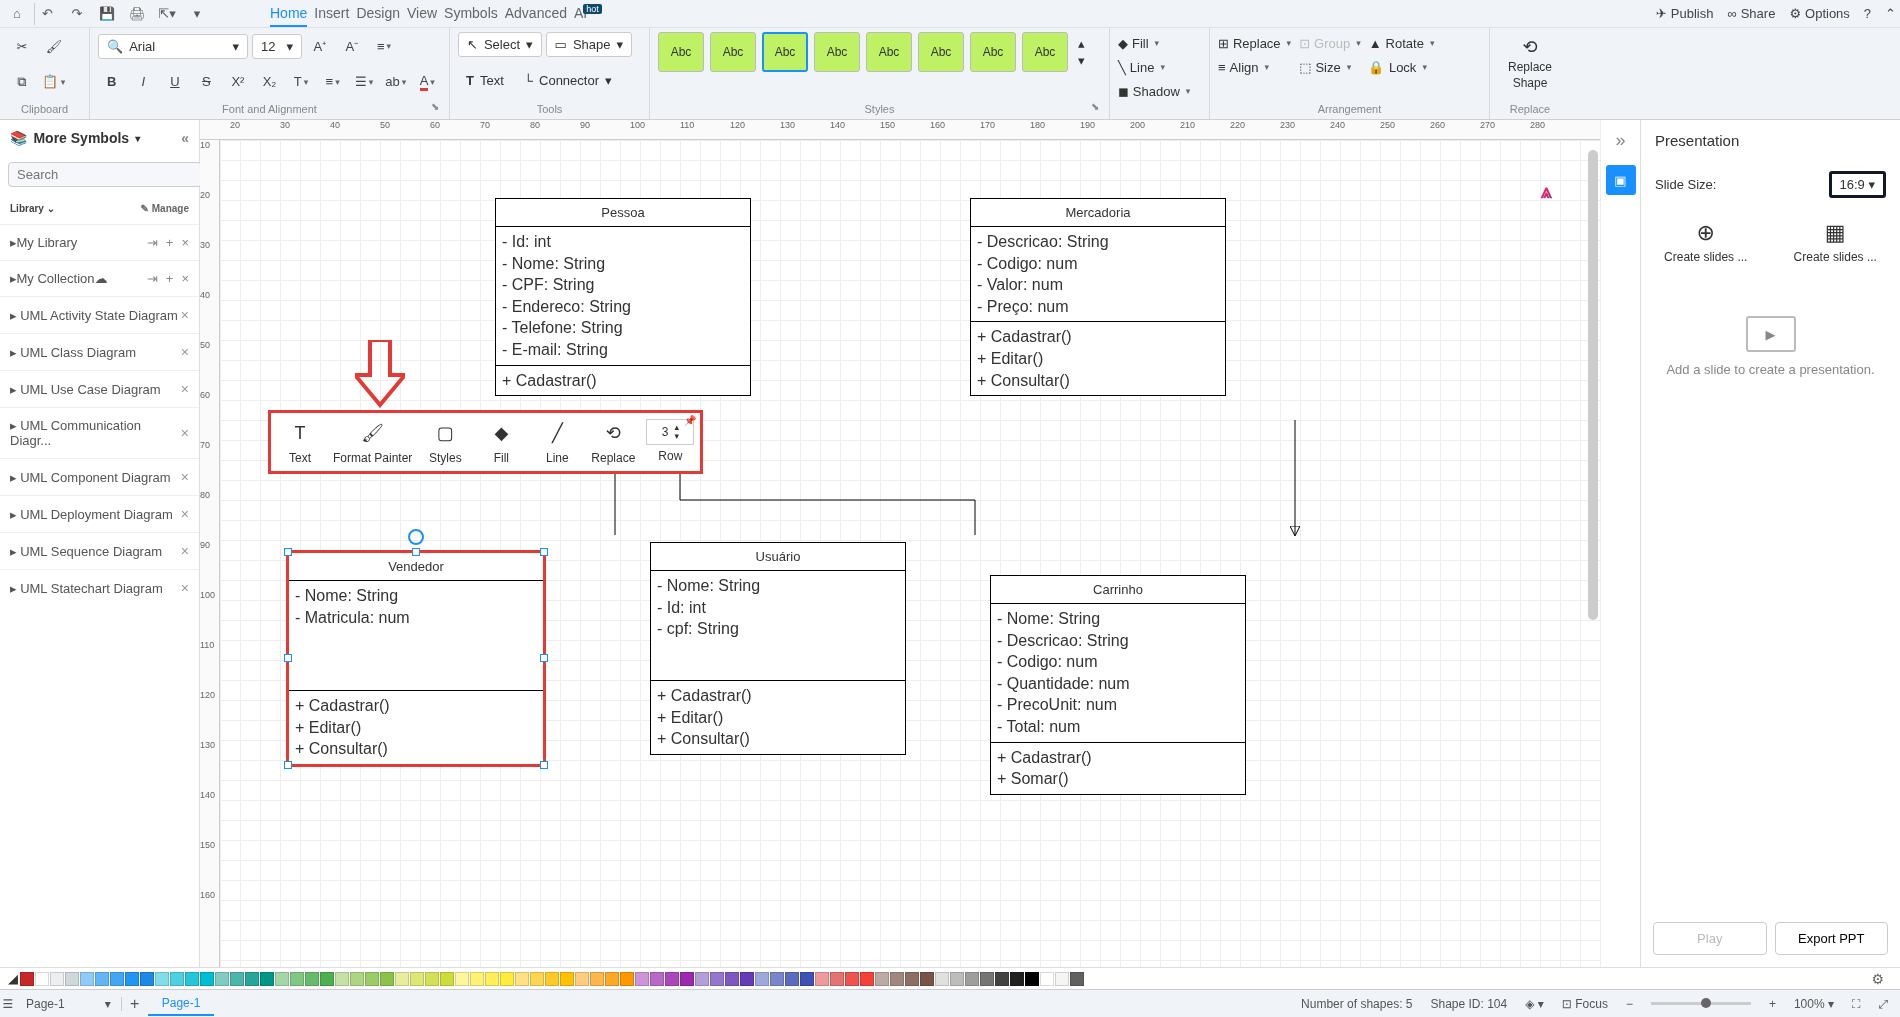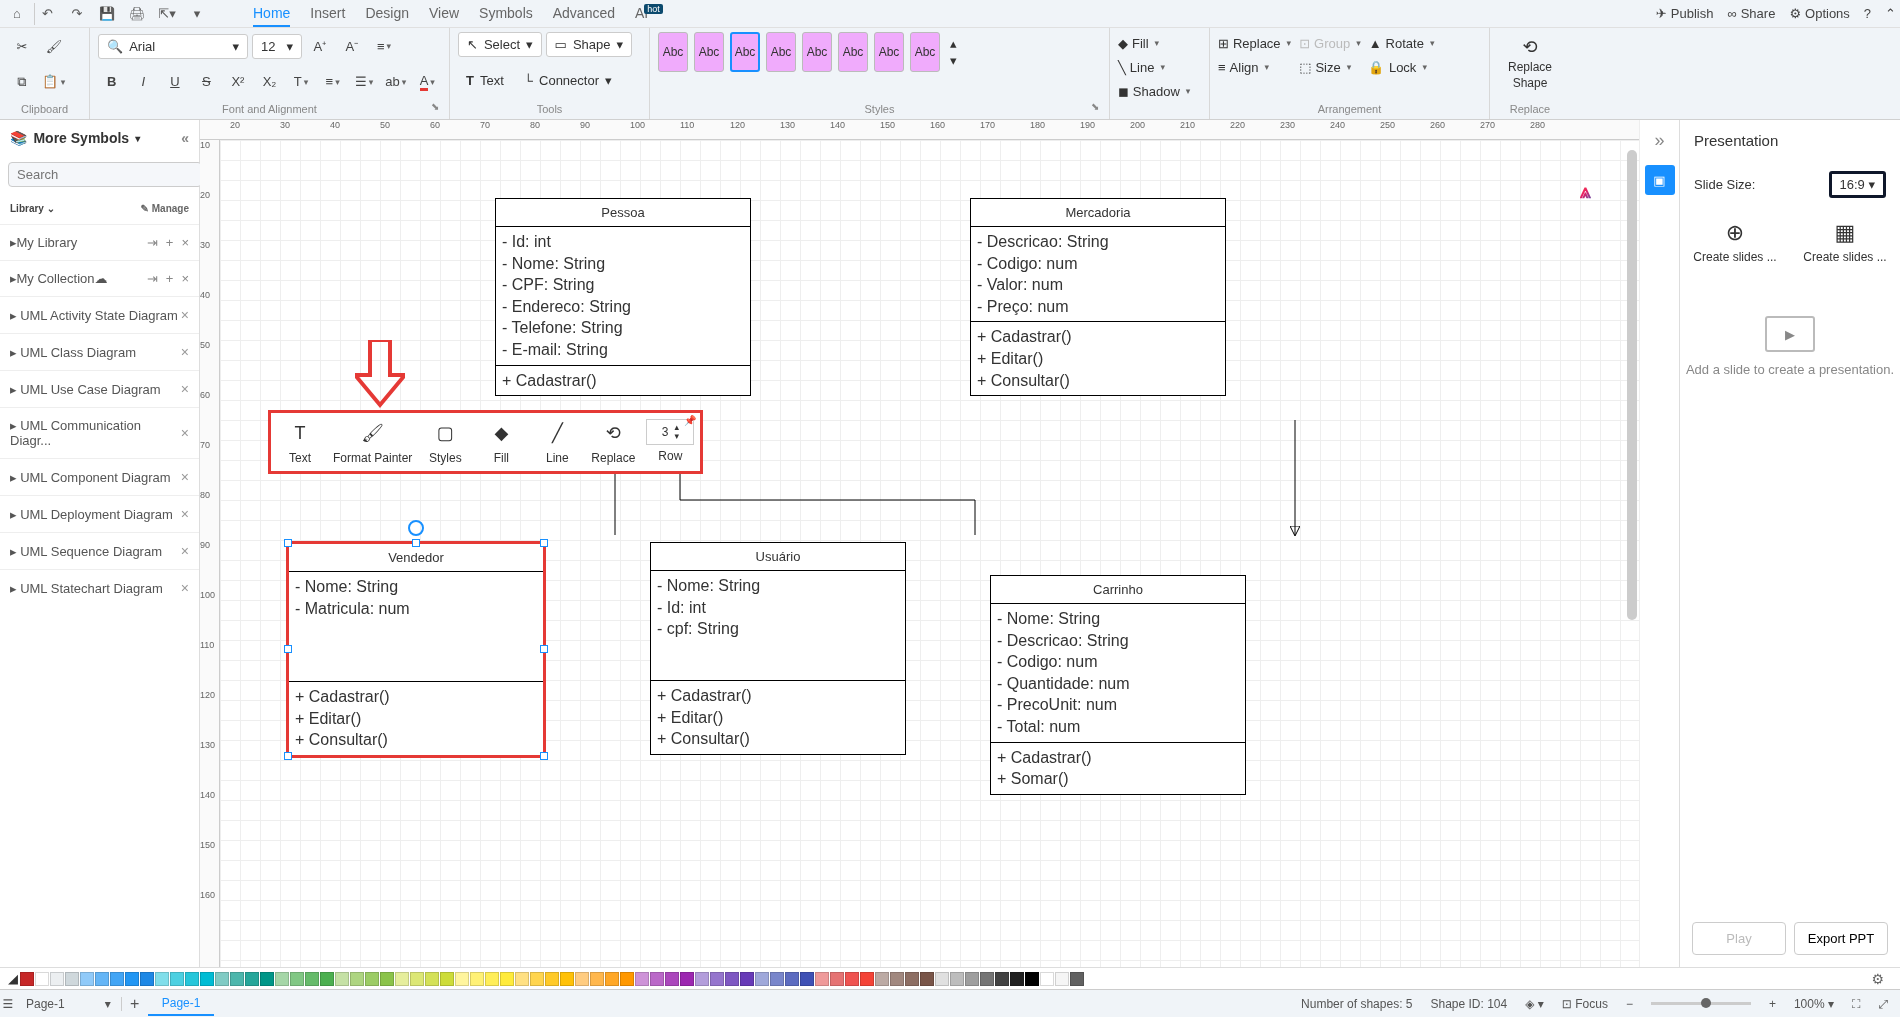--- a/index.html
+++ b/index.html
@@ -2,38 +2,38 @@
 <html><head>
 <meta charset="utf-8">
 <style>
 * { box-sizing: border-box; margin: 0; padding: 0; font-family: -apple-system, BlinkMacSystemFont, "Segoe UI", Arial, sans-serif; }
 body { width: 1900px; height: 1017px; overflow: hidden; background: #fff; font-size: 13px; color: #333; }
 
 
 .titlebar { height: 28px; background: #f0f4f8; display: flex; align-items: center; padding: 0 4px; border-bottom: 1px solid #e0e0e0; }
 .titlebar .left-icons { display: flex; gap: 4px; align-items: center; }
 .titlebar .ico { width: 26px; height: 22px; display: flex; align-items: center; justify-content: center; color: #5a5a5a; cursor: pointer; }
-.titlebar .tabs { display: flex; gap: 20px; margin-left: 43px; font-size: 14px; }
+.titlebar .tabs { display: flex; gap: 7px; margin-left: 60px; font-size: 14px; }
 .titlebar .tab { padding: 4px 0; color: #666; cursor: pointer; }
 .titlebar .tab.active { color: #1890ff; border-bottom: 2px solid #1890ff; font-weight: 500; }
 .titlebar .right { margin-left: auto; display: flex; gap: 14px; align-items: center; font-size: 13px; color: #444; }
 .titlebar .right .item { display: flex; align-items: center; gap: 4px; cursor: pointer; }
 .hot-badge { background: #0c4a6e; color: #fff; font-size: 9px; padding: 0 3px; border-radius: 2px; position: relative; top: -6px; left: -4px; }
 
 
 .ribbon { height: 92px; background: #f0f4f8; display: flex; border-bottom: 1px solid #d0d0d0; }
 .ribbon-group { border-right: 1px solid #d8d8d8; padding: 4px 8px; display: flex; flex-direction: column; justify-content: space-between; position: relative; }
 .ribbon-group .label { text-align: center; font-size: 11px; color: #888; }
 .ribbon-group .launcher { position: absolute; right: 4px; bottom: 4px; width: 14px; height: 14px; font-size: 10px; color: #888; cursor: pointer; }
 .rb-row { display: flex; gap: 4px; align-items: center; }
 .rb-btn { width: 28px; height: 28px; display: flex; align-items: center; justify-content: center; color: #444; cursor: pointer; border-radius: 3px; }
 .rb-select { border: 1px solid #ccc; background: #fff; border-radius: 3px; padding: 4px 8px; font-size: 13px; display: flex; align-items: center; gap: 6px; }
 .font-name { width: 150px; }
 .font-size { width: 50px; }
-.style-box { width: 30px; height: 40px; border: 1px solid #bbb; background: #f0abfc; display: flex; align-items: center; justify-content: center; font-size: 12px; cursor: pointer; border-radius: 3px; }
+.style-box { width: 46px; height: 40px; border: 1px solid #bbb; background: #bef264; display: flex; align-items: center; justify-content: center; font-size: 12px; cursor: pointer; border-radius: 3px; }
 .style-box.active { border: 2px solid #1890ff; }
 .big-btn { display: flex; flex-direction: column; align-items: center; gap: 2px; font-size: 12px; padding: 4px 6px; cursor: pointer; }
 .vstack { display: flex; flex-direction: column; gap: 2px; }
 .vitem { display: flex; align-items: center; gap: 4px; font-size: 13px; cursor: pointer; height: 22px; }
 .caret::after { content: "▾"; font-size: 9px; margin-left: 2px; color: #666; }
 
 
 .main { display: flex; height: calc(100% - 28px - 92px - 22px - 28px); }
 
 
@@ -69,21 +69,21 @@
 .arrow-down { position: absolute; }
 
 
 .float-tb { position: absolute; background: #fff; border: 3px solid #e53935; display: flex; padding: 6px; gap: 10px; align-items: flex-start; }
 .float-tb .ft-item { display: flex; flex-direction: column; align-items: center; gap: 4px; font-size: 12px; min-width: 46px; }
 .float-tb .ft-ico { width: 28px; height: 28px; display: flex; align-items: center; justify-content: center; font-size: 18px; }
 .float-tb .spinner { border: 1px solid #ccc; width: 48px; height: 26px; display: flex; align-items: center; justify-content: center; }
 .float-tb .pin { position: absolute; right: 4px; top: 2px; font-size: 10px; color: #888; }
 
 
-.sidebar-right { width: 221px; border-left: 1px solid #ddd; background: #fff; display: flex; flex-direction: column; }
+.sidebar-right { width: 260px; border-left: 1px solid #ddd; background: #fff; display: flex; flex-direction: column; }
 .sr-hdr { padding: 12px 14px; font-size: 15px; font-weight: 500; }
 .sr-row { padding: 10px 14px; display: flex; align-items: center; font-size: 13px; }
 .sr-sel { margin-left: auto; border: 3px solid #0f172a; padding: 3px 8px; border-radius: 3px; background: #fff; }
 .sr-btns { display: flex; justify-content: space-around; padding: 12px 0; }
 .sr-btn { display: flex; flex-direction: column; align-items: center; gap: 4px; font-size: 12px; cursor: pointer; }
 .sr-placeholder { flex: 1; display: flex; flex-direction: column; align-items: center; justify-content: flex-start; padding-top: 40px; color: #888; font-size: 13px; gap: 10px; text-align: center; }
 .sr-actions { padding: 12px; display: flex; gap: 8px; }
 .sr-actions button { flex: 1; padding: 8px; border: 1px solid #ccc; background: #fff; border-radius: 4px; font-size: 13px; cursor: pointer; }
 
 
@@ -369,21 +369,21 @@
          <div class="cls-attrs" id="pessoa-attrs">- Id: int<br>- Nome: String<br>- CPF: String<br>- Endereco: String<br>- Telefone: String<br>- E-mail: String</div>
          <div class="cls-ops" id="pessoa-ops">+ Cadastrar()</div>
        </div>
 
        <div class="uml" style="left:750px;top:58px;width:256px">
          <div class="cls-name">Mercadoria</div>
          <div class="cls-attrs" id="mercadoria-attrs">- Descricao: String<br>- Codigo: num<br>- Valor: num<br>- Preço: num</div>
          <div class="cls-ops" id="mercadoria-ops">+ Cadastrar()<br>+ Editar()<br>+ Consultar()</div>
        </div>
 
-       <div class="uml selected" style="left:68px;top:403px;width:256px">
+       <div class="uml selected" style="left:68px;top:412px;width:256px">
          <div class="cls-name">Vendedor</div>
          <div class="cls-attrs" id="vendedor-attrs" style="min-height:110px">- Nome: String<br>- Matricula: num</div>
          <div class="cls-ops" id="vendedor-ops">+ Cadastrar()<br>+ Editar()<br>+ Consultar()</div>
          <div class="sel-handle" style="left:-5px;top:-5px"></div>
           <div class="sel-handle" style="right:-5px;top:-5px"></div>
          <div class="sel-handle" style="left:-5px;bottom:-5px"></div>
           <div class="sel-handle" style="right:-5px;bottom:-5px"></div>
          <div class="sel-handle" style="left:50%;top:-5px;margin-left:-4px"></div>
          <div class="sel-handle" style="left:-5px;top:50%;margin-top:-4px"></div>
          <div class="sel-handle" style="right:-5px;top:50%;margin-top:-4px"></div>

